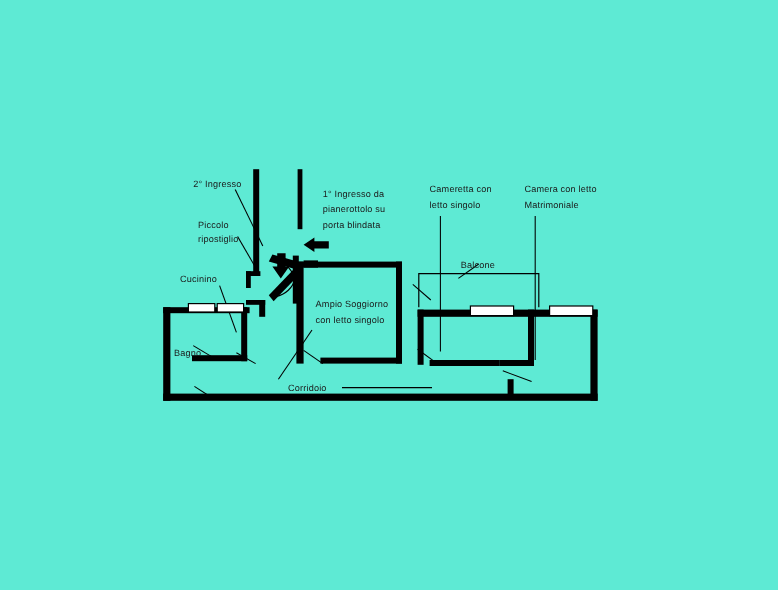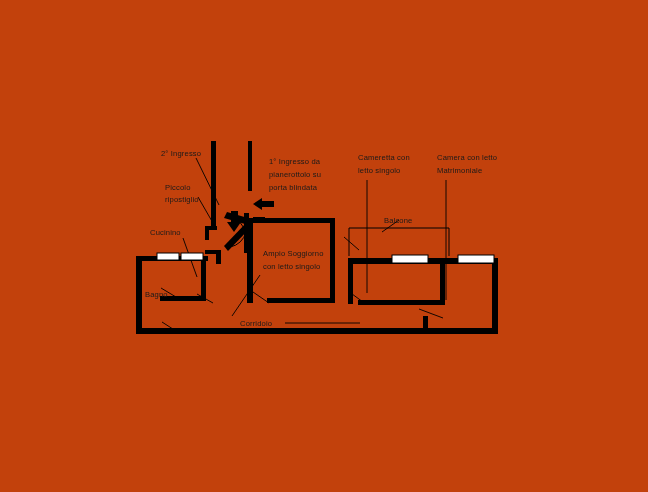--- a/index.html
+++ b/index.html
@@ -10,21 +10,21 @@
   body {
     width: 648px;
     height: 492px;
     overflow: hidden;
     font-family: "Liberation Sans", sans-serif;
   }
   #plan-root {
     position: relative;
     width: 648px;
     height: 492px;
-    background: #c2410c;
+    background: #5eead4;
   }
   svg#floorplan {
     display: block;
     width: 648px;
     height: 492px;
   }
   .wall {
     fill: #000000;
   }
   .leader {

